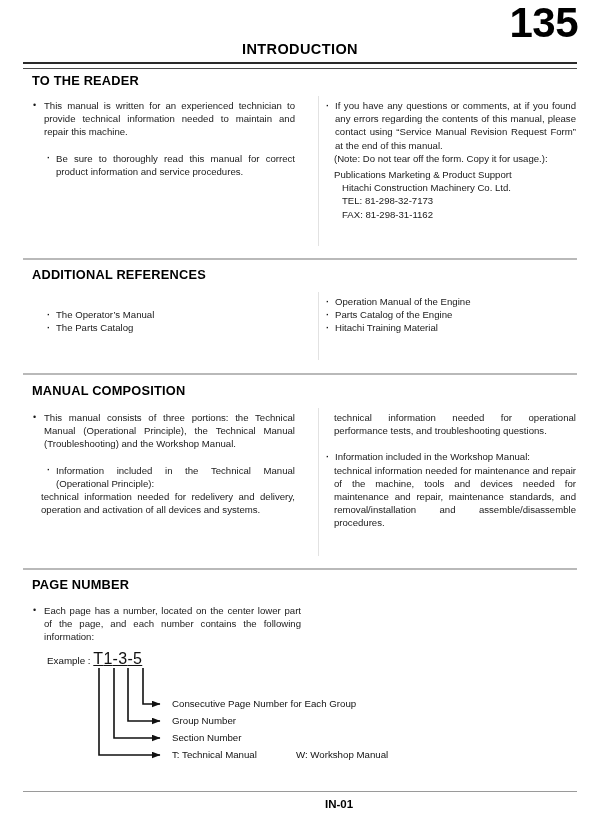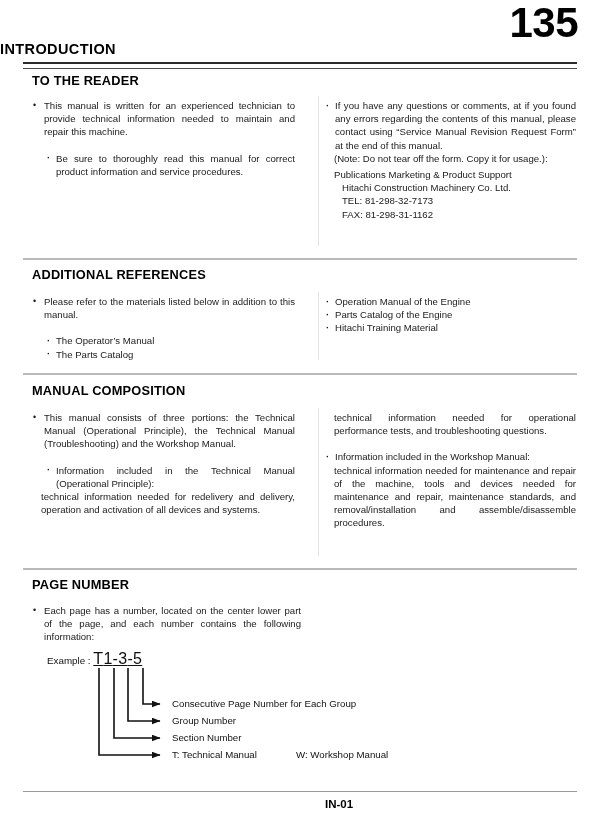--- a/index.html
+++ b/index.html
@@ -32,21 +32,21 @@
     letter-spacing: -0.5px;
     line-height: 1;
     color: #000;
   }
 
   .doc-title {
     position: absolute;
     top: 41px;
     left: 0;
     width: 100%;
-    text-align: left;
+    text-align: center;
     font-size: 14.5px;
     font-weight: bold;
     letter-spacing: 0.4px;
     color: #000;
   }
 
   .rule-double {
     position: absolute;
     left: 23px;
     right: 23px;
@@ -201,21 +201,20 @@
     <div class="ind-txt2 plain">TEL: 81-298-32-7173</div>
     <div class="ind-txt2 plain">FAX: 81-298-31-1162</div>
   </div>
 
   <div class="col-divider" style="left:318px; top:96px; height:150px;"></div>
 
   <div class="rule-section" style="top:258px;"></div>
   <div class="section-title" style="top:267px;">ADDITIONAL REFERENCES</div>
 
   <div class="col col-left" style="top:295px;">
-    <div class="b">Please refer to the materials listed below in addition to this manual.</div>
     <div class="d indent1 gap-m nojust">The Operator’s Manual</div>
     <div class="d indent1 nojust">The Parts Catalog</div>
   </div>
 
   <div class="col col-right" style="top:295px;">
     <div class="d nojust">Operation Manual of the Engine</div>
     <div class="d nojust">Parts Catalog of the Engine</div>
     <div class="d nojust">Hitachi Training Material</div>
   </div>
 

